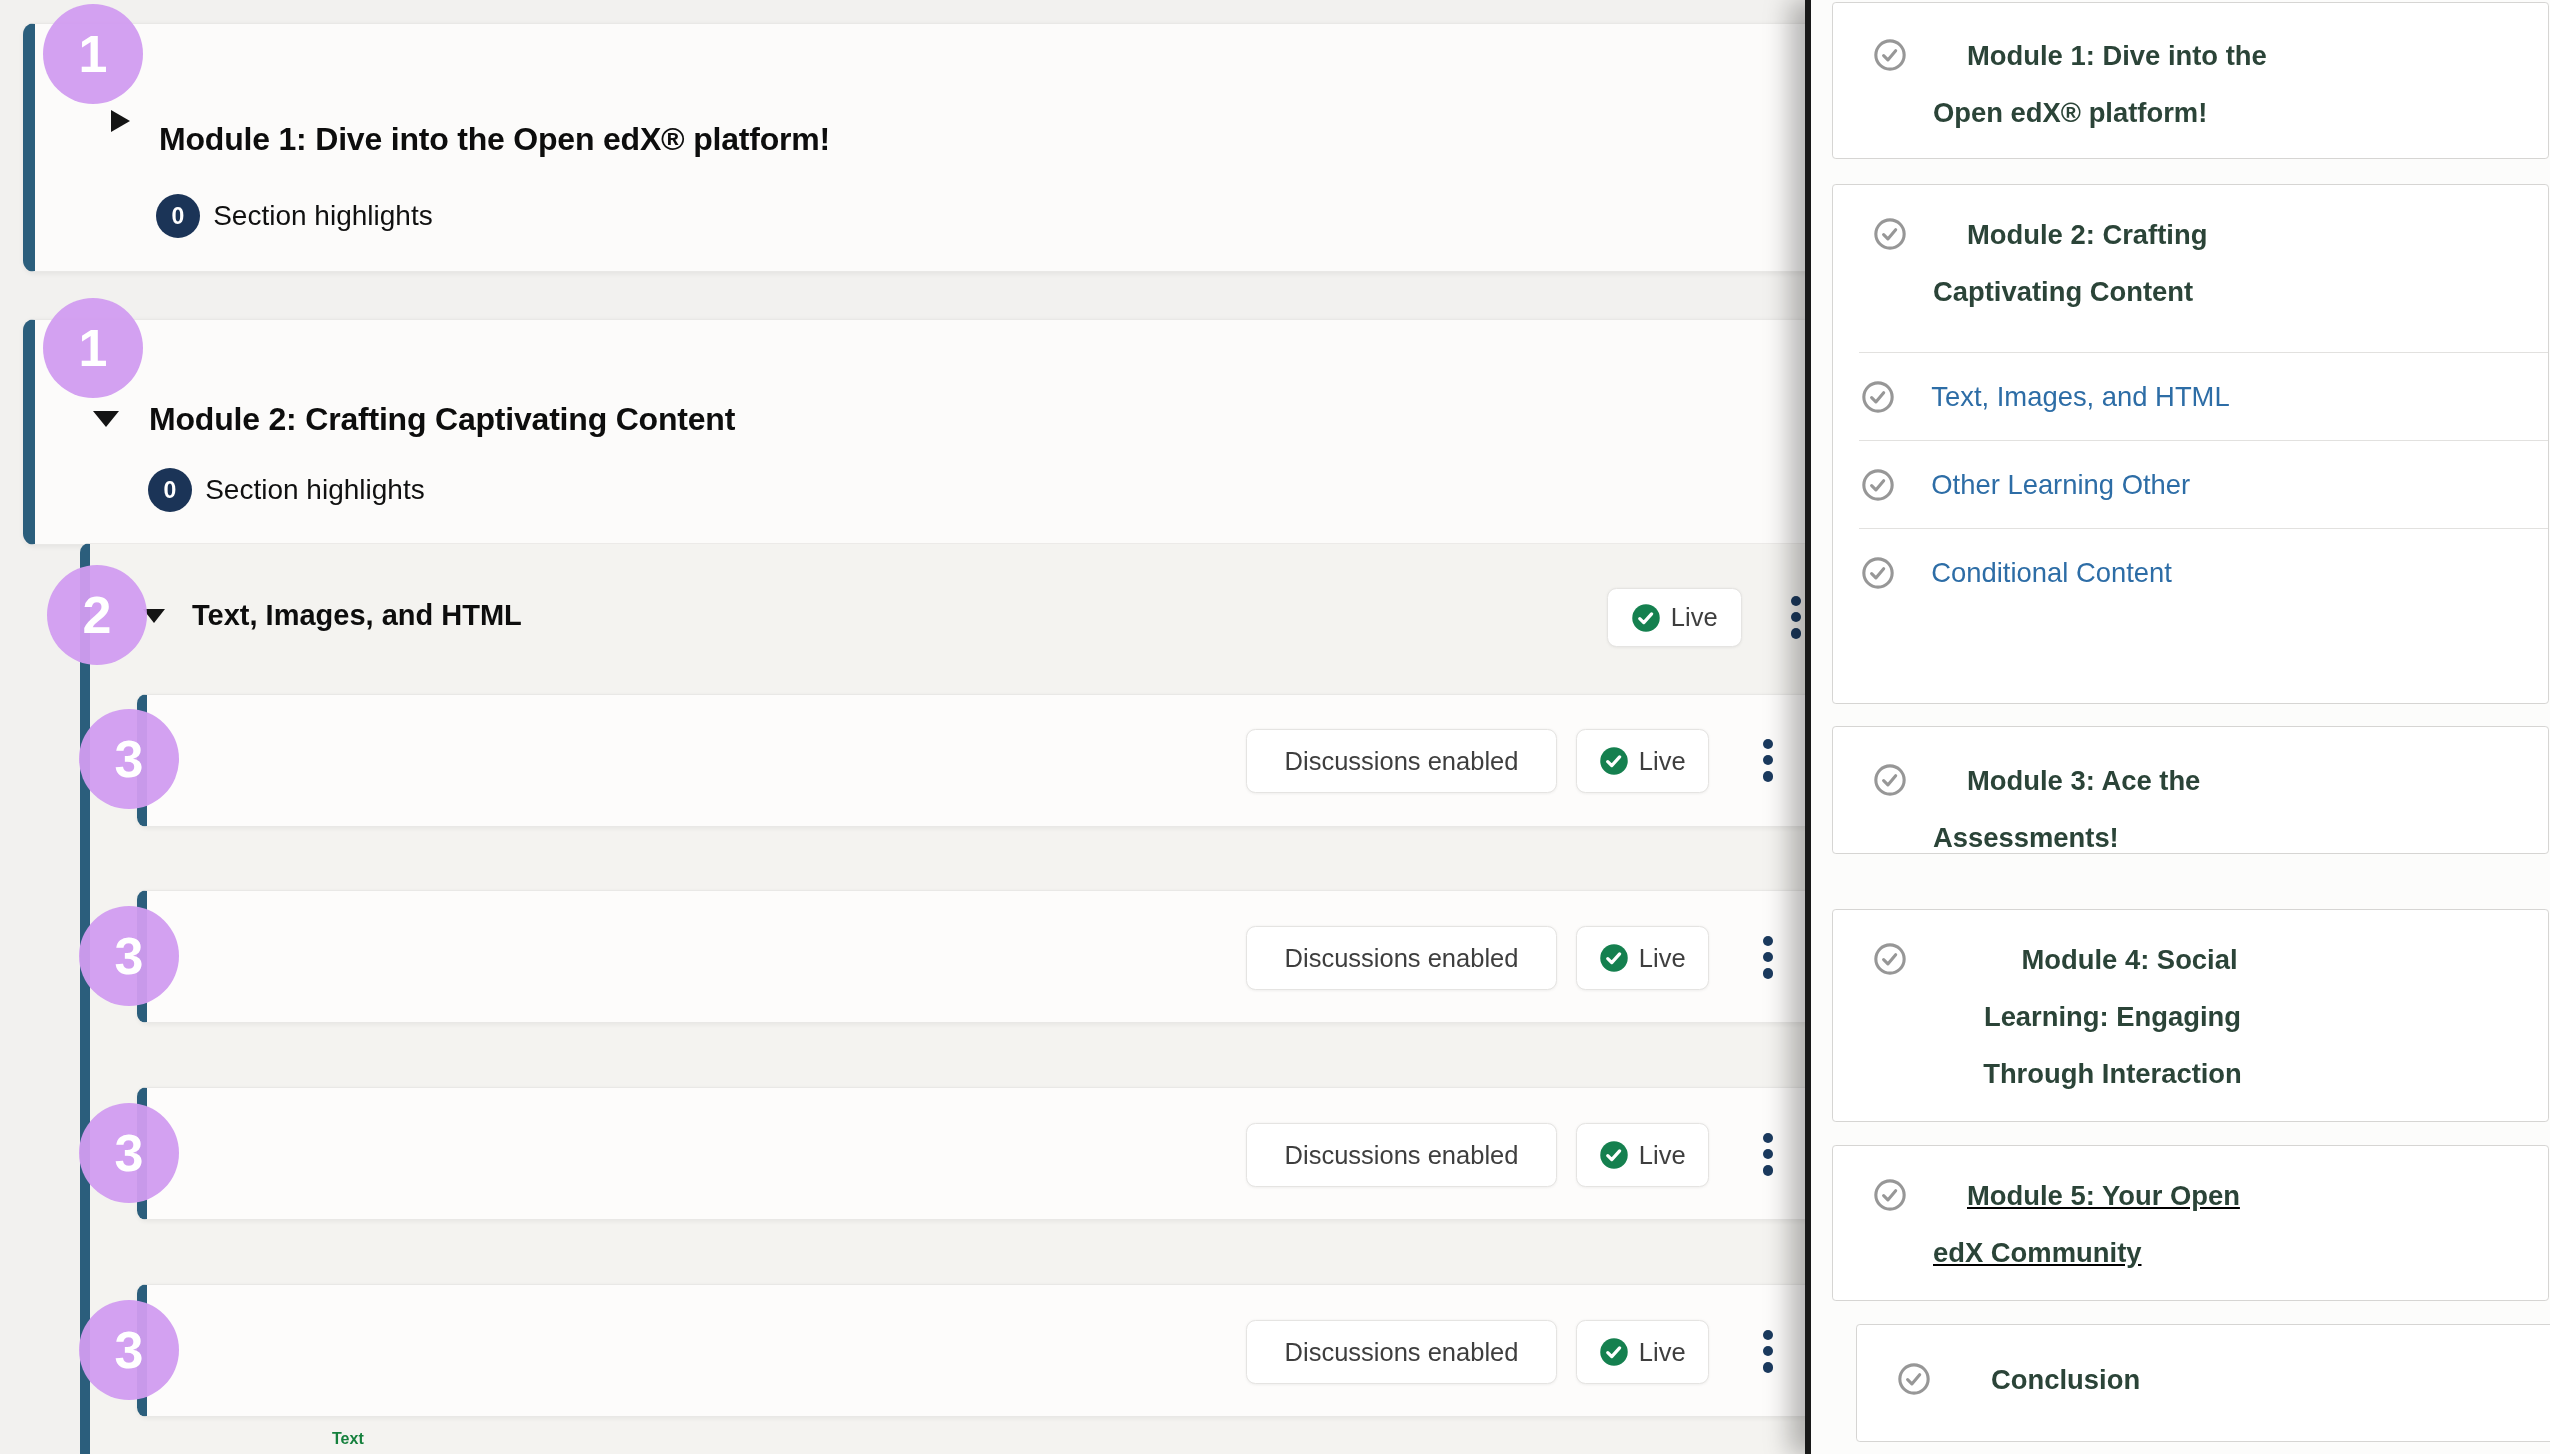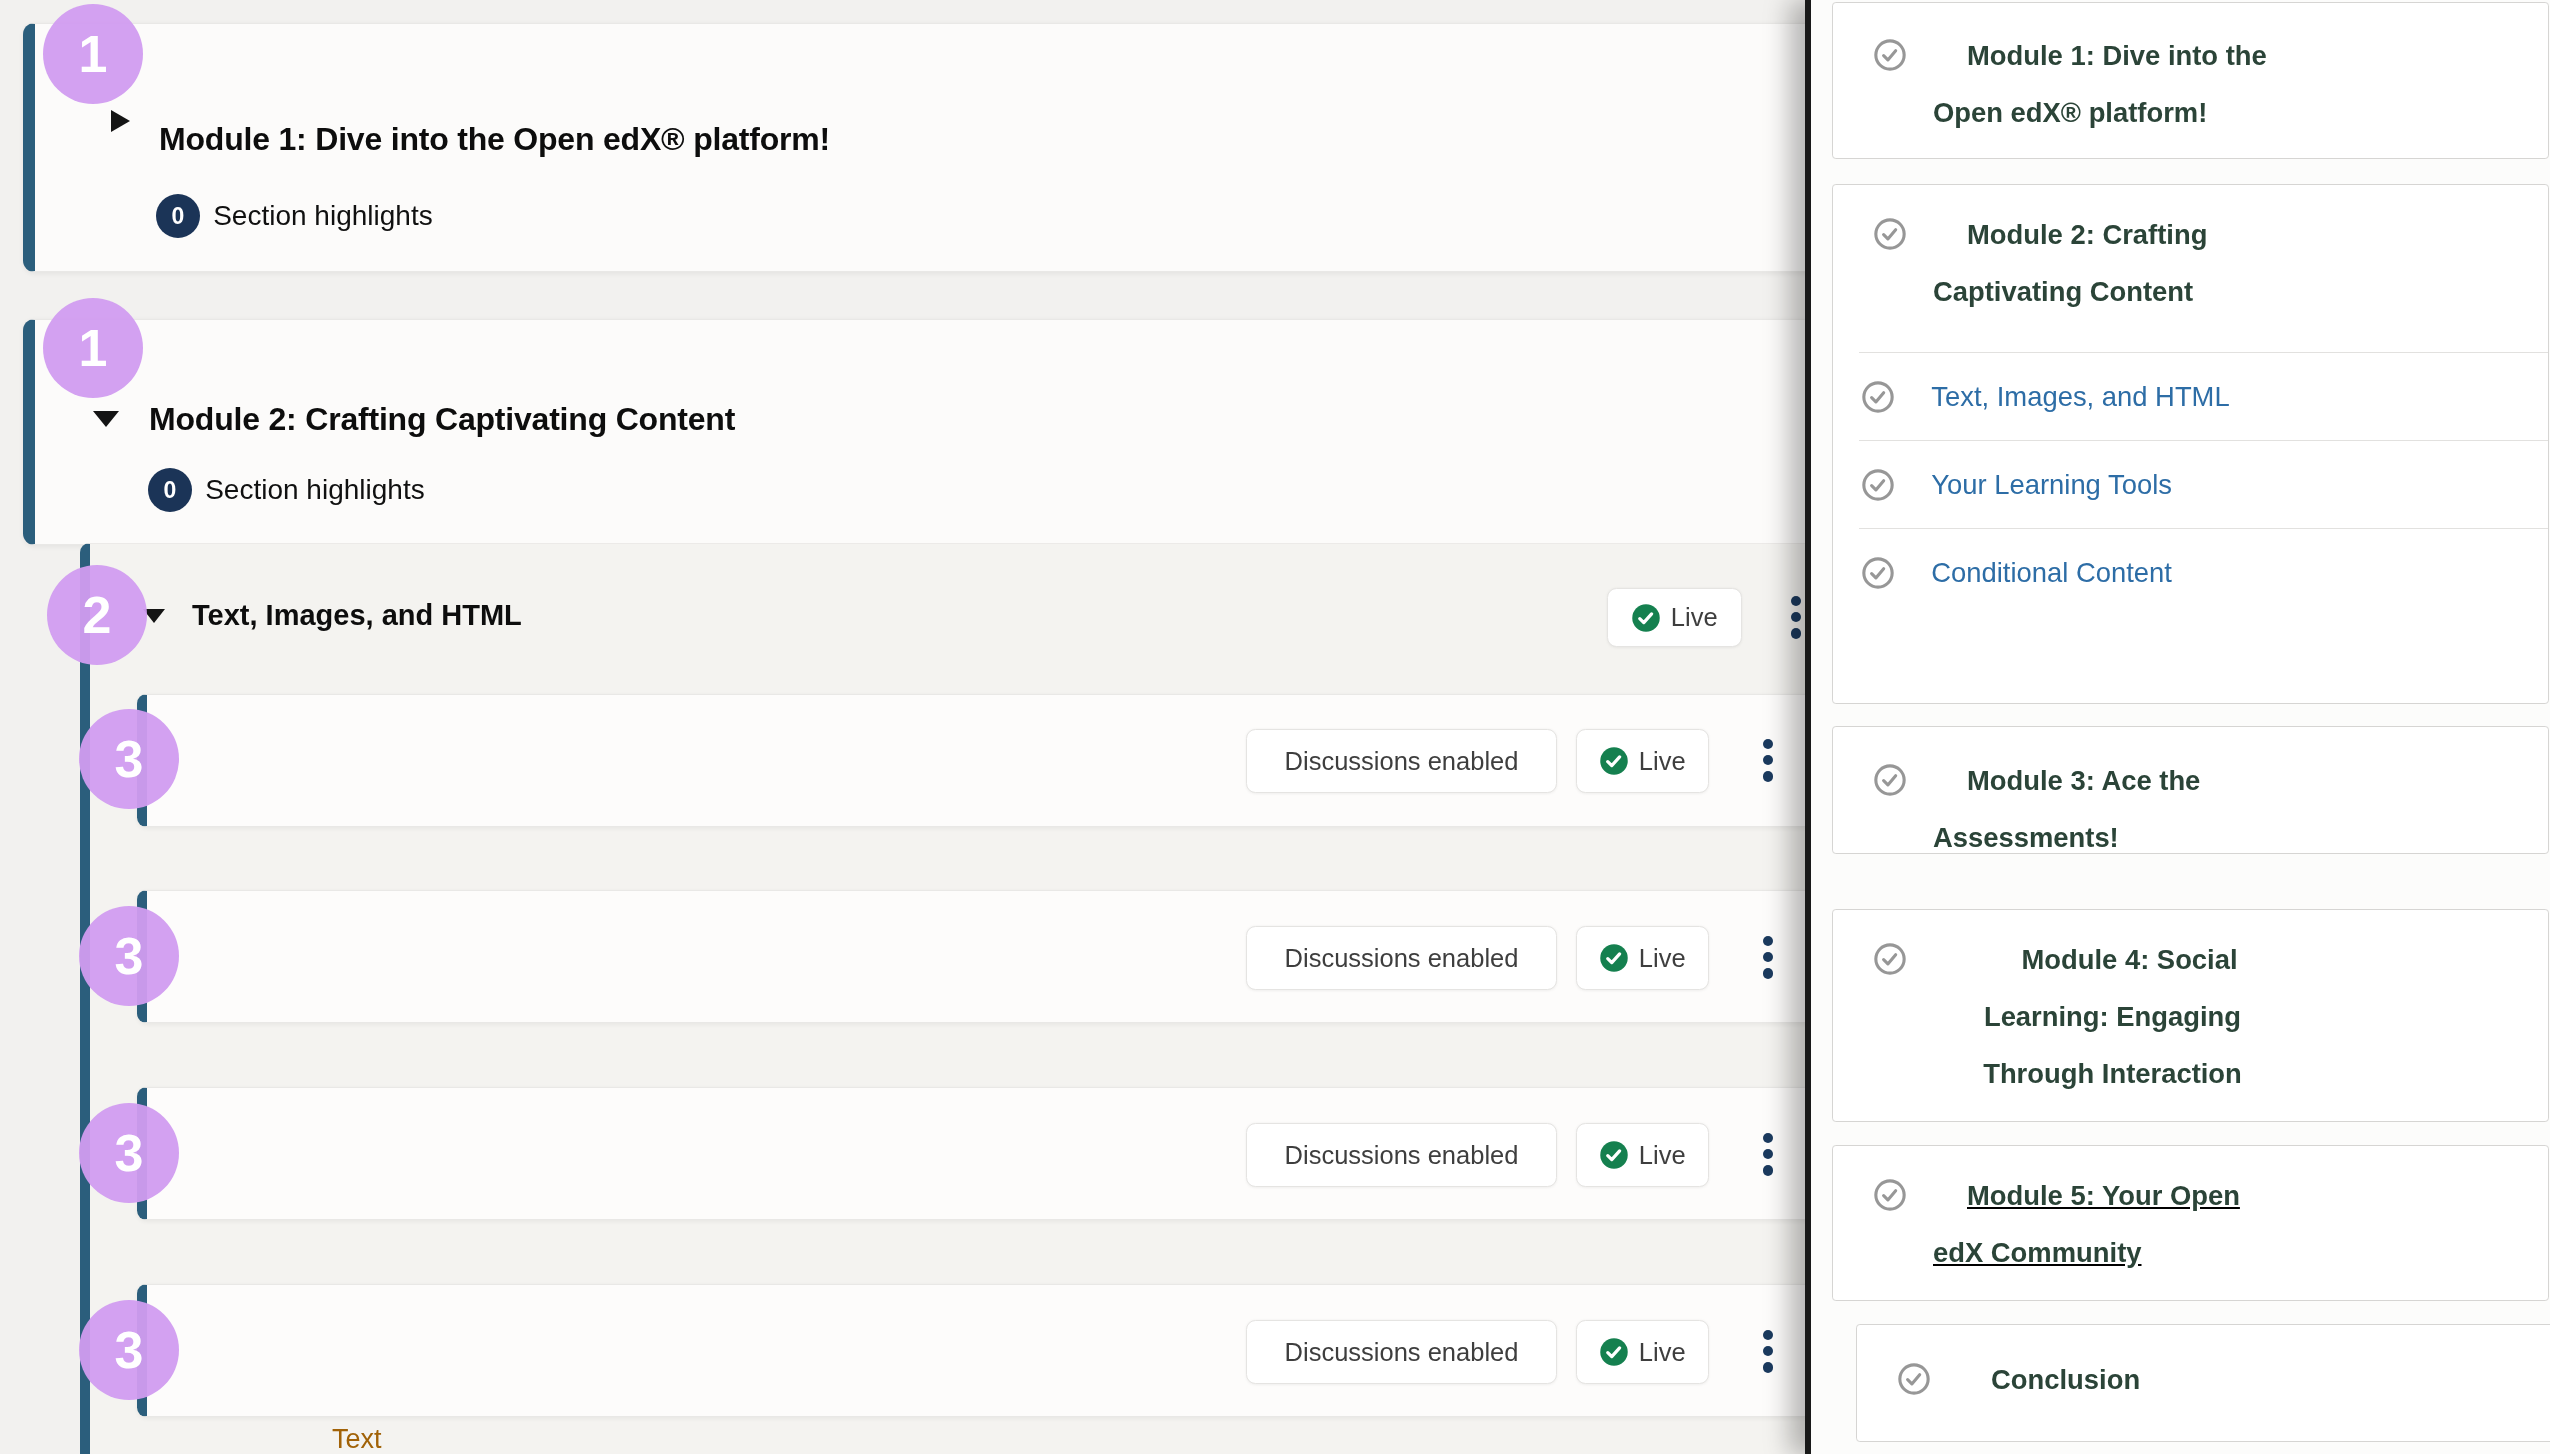--- a/index.html
+++ b/index.html
@@ -24,21 +24,21 @@
 
   
   #subsection{position:absolute;left:80px;top:543px;width:2470px;height:912px;
     background:#f4f3f0;border-top:0.9px solid #eceae8;border-left:10.4px solid #2b5e7c;
     border-radius:9.5px 0 0 0;}
   .sub-title{position:absolute;font-size:29px;font-weight:700;color:#0d0d0d;white-space:nowrap;}
 
   .unit-card{position:absolute;left:137px;width:2413px;height:131px;background:#fdfcfb;
     border:0.9px solid #e9e8e6;border-left:10.4px solid #2b5e7c;border-radius:9.5px;
     box-shadow:0 1.9px 4.7px rgba(0,0,0,0.05);}
-  .unit-label{position:absolute;left:195px;font-size:27px;font-weight:400;color:#a16207;white-space:nowrap;}
+  .unit-label{position:absolute;left:195px;font-size:16px;font-weight:700;color:#15803d;white-space:nowrap;}
 
   .pill{position:absolute;background:#ffffff;border:0.9px solid #e5e4e2;border-radius:9.5px;
     display:flex;align-items:center;justify-content:center;gap:9.5px;
     font-size:25.5px;color:#3e3e3e;box-shadow:0 0.9px 2.8px rgba(0,0,0,0.06);white-space:nowrap;}
   .live-dot{flex:0 0 auto;display:block;}
 
   .kebab{position:absolute;display:flex;flex-direction:column;gap:5.7px;cursor:pointer;}
   .kebab .dot{width:10.4px;height:10.4px;border-radius:50%;background:#1b3a5e;}
 
   
@@ -214,21 +214,21 @@
           <circle cx="12" cy="12" r="10" stroke="#979797" stroke-width="2.2" fill="none"></circle>
           <path d="M7.5 12.5l3 3 5.5-6.5" stroke="#979797" stroke-width="2.2" fill="none" stroke-linecap="round" stroke-linejoin="round"></path>
         </svg>
         <a class="sb-link">Text, Images, and HTML</a>
       </div>
       <div class="link-row">
         <svg class="check-icon" width="34" height="34" viewBox="0 0 24 24">
           <circle cx="12" cy="12" r="10" stroke="#979797" stroke-width="2.2" fill="none"></circle>
           <path d="M7.5 12.5l3 3 5.5-6.5" stroke="#979797" stroke-width="2.2" fill="none" stroke-linecap="round" stroke-linejoin="round"></path>
         </svg>
-        <a class="sb-link">Your Learning Tools</a>
+        <a class="sb-link">Other Learning Other</a>
       </div>
       <div class="link-row">
         <svg class="check-icon" width="34" height="34" viewBox="0 0 24 24">
           <circle cx="12" cy="12" r="10" stroke="#979797" stroke-width="2.2" fill="none"></circle>
           <path d="M7.5 12.5l3 3 5.5-6.5" stroke="#979797" stroke-width="2.2" fill="none" stroke-linecap="round" stroke-linejoin="round"></path>
         </svg>
         <a class="sb-link">Conditional Content</a>
       </div>
     </div>
 

